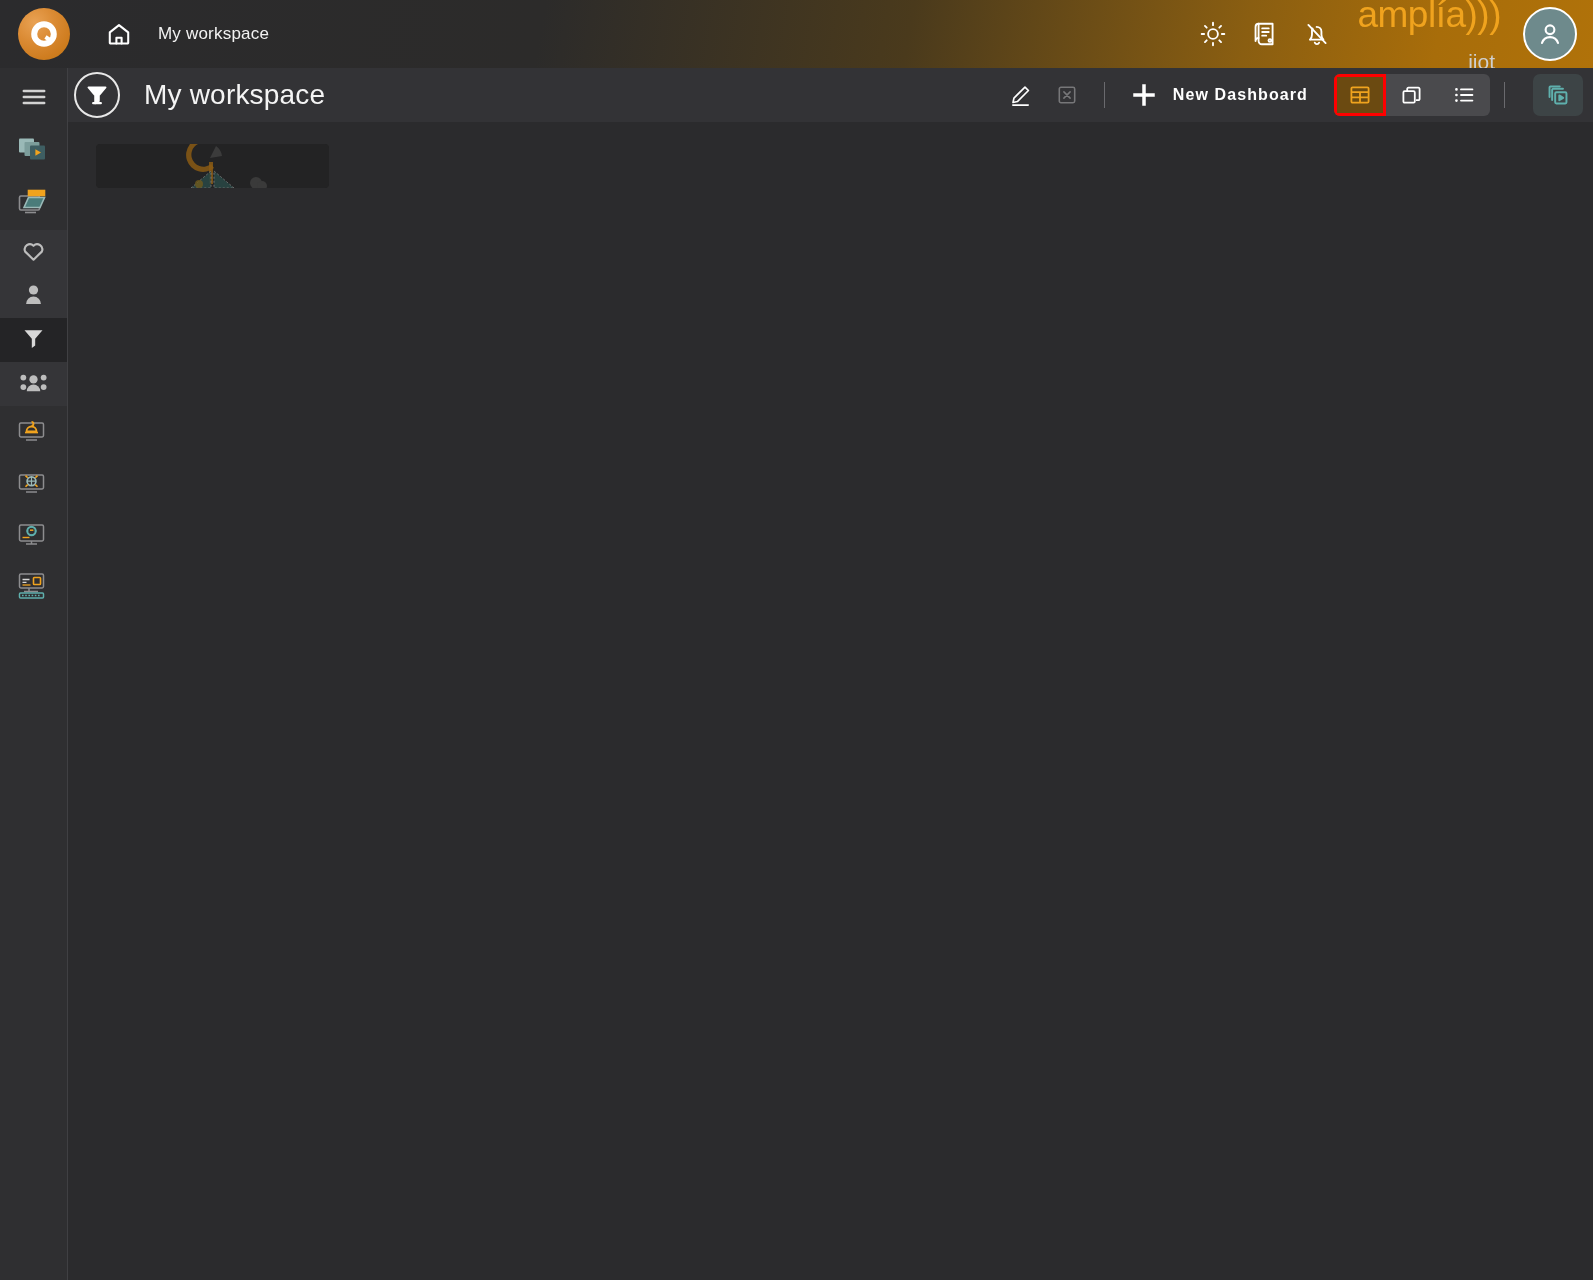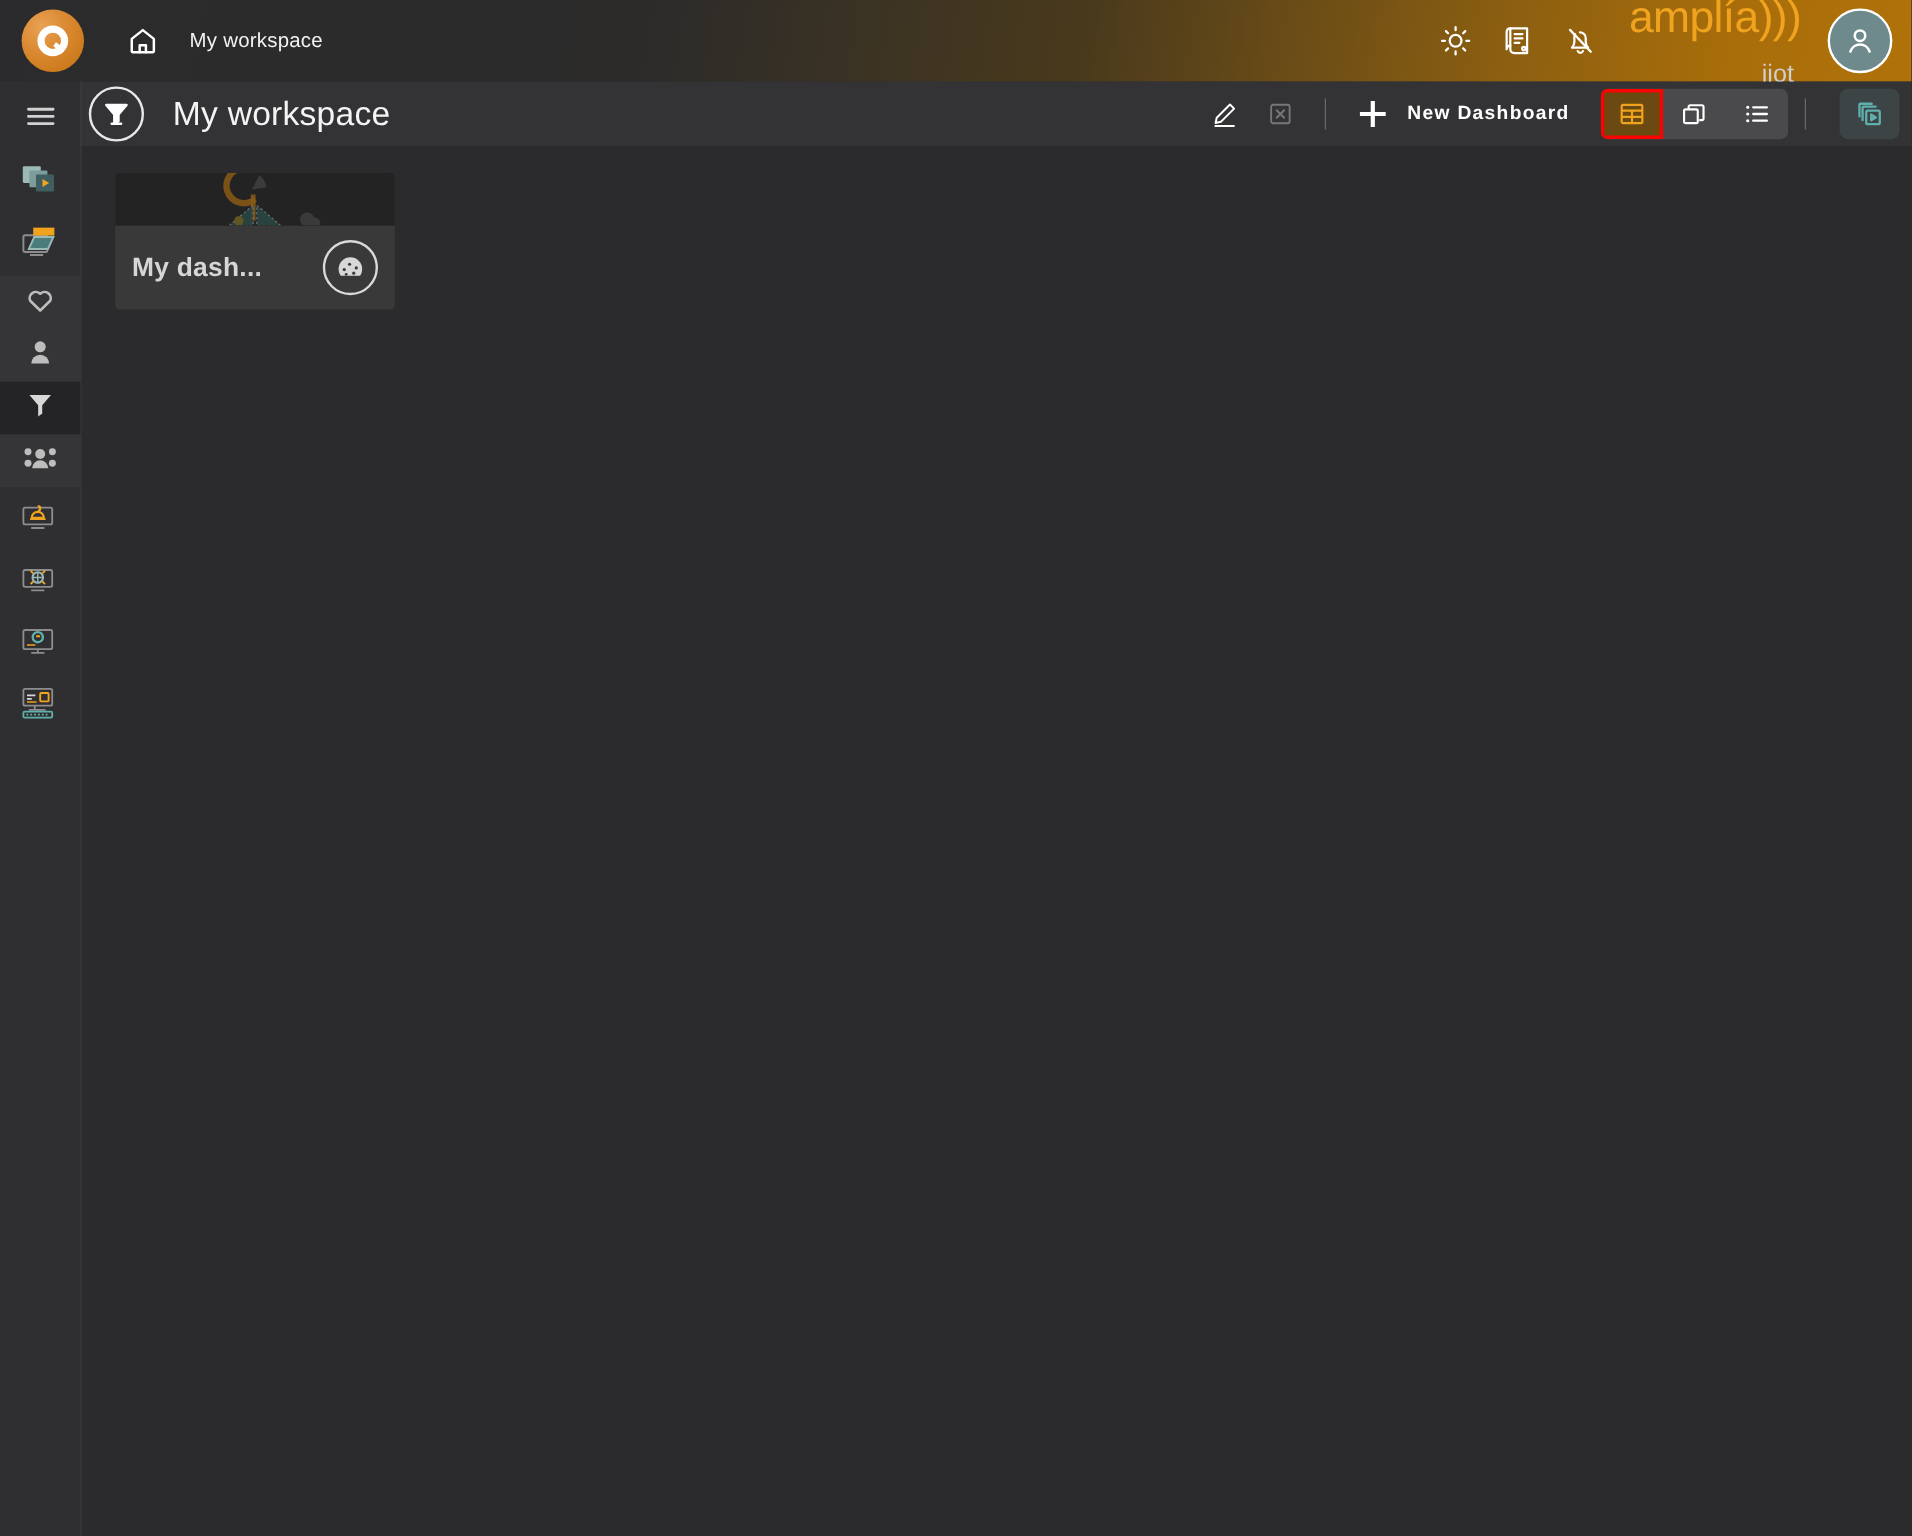--- a/index.html
+++ b/index.html
@@ -350,29 +350,16 @@
           <path d="M108 -6a17 17 0 1 0 10 30l-3-4a12 12 0 1 1-5-21z" fill="#8a5a14" opacity=".85"></path>
           <path d="M113 18h4v22h-4z" fill="#8a5a14" opacity=".85"></path>
           <path d="M120 2a14 14 0 0 1 6 10l-12 2z" fill="#3b3b3b"></path>
           <path d="M95 44 115 27v17z" fill="#2a4644" opacity=".9" stroke="#787878" stroke-width="1" stroke-dasharray="2 2"></path>
           <path d="M138 44 118 27v17z" fill="#2a4644" opacity=".9" stroke="#787878" stroke-width="1" stroke-dasharray="2 2"></path>
           <circle cx="103" cy="40" r="4" fill="#6f5a1c" opacity=".8"></circle>
           <circle cx="160" cy="39" r="6" fill="#3a3a3a"></circle>
           <circle cx="166" cy="42" r="5" fill="#3a3a3a"></circle>
         </svg>
       </div>
-      <div class="card-body">
-        <span class="card-title">My dash...</span>
-        <span class="card-gauge">
-          <svg width="28" height="28" viewBox="0 0 24 24">
-            <path d="M12 4.6A8.4 8.4 0 0 0 3.6 13c0 1.8.6 3.5 1.5 4.9h13.8c1-1.4 1.5-3.1 1.5-4.9A8.4 8.4 0 0 0 12 4.6z" fill="#d8d8d8"></path>
-            <circle cx="7.6" cy="13.4" r="1.15" fill="#3a3a3a"></circle>
-            <circle cx="11.4" cy="9.6" r="1.15" fill="#3a3a3a"></circle>
-            <circle cx="16.2" cy="12.2" r="1.15" fill="#3a3a3a"></circle>
-            <circle cx="14.4" cy="16" r="1.15" fill="#3a3a3a"></circle>
-            <circle cx="9" cy="16.8" r="1.0" fill="#3a3a3a"></circle>
-          </svg>
-        </span>
-      </div>
     </div>
   </div>
 
 </div>
 
 </body></html>

